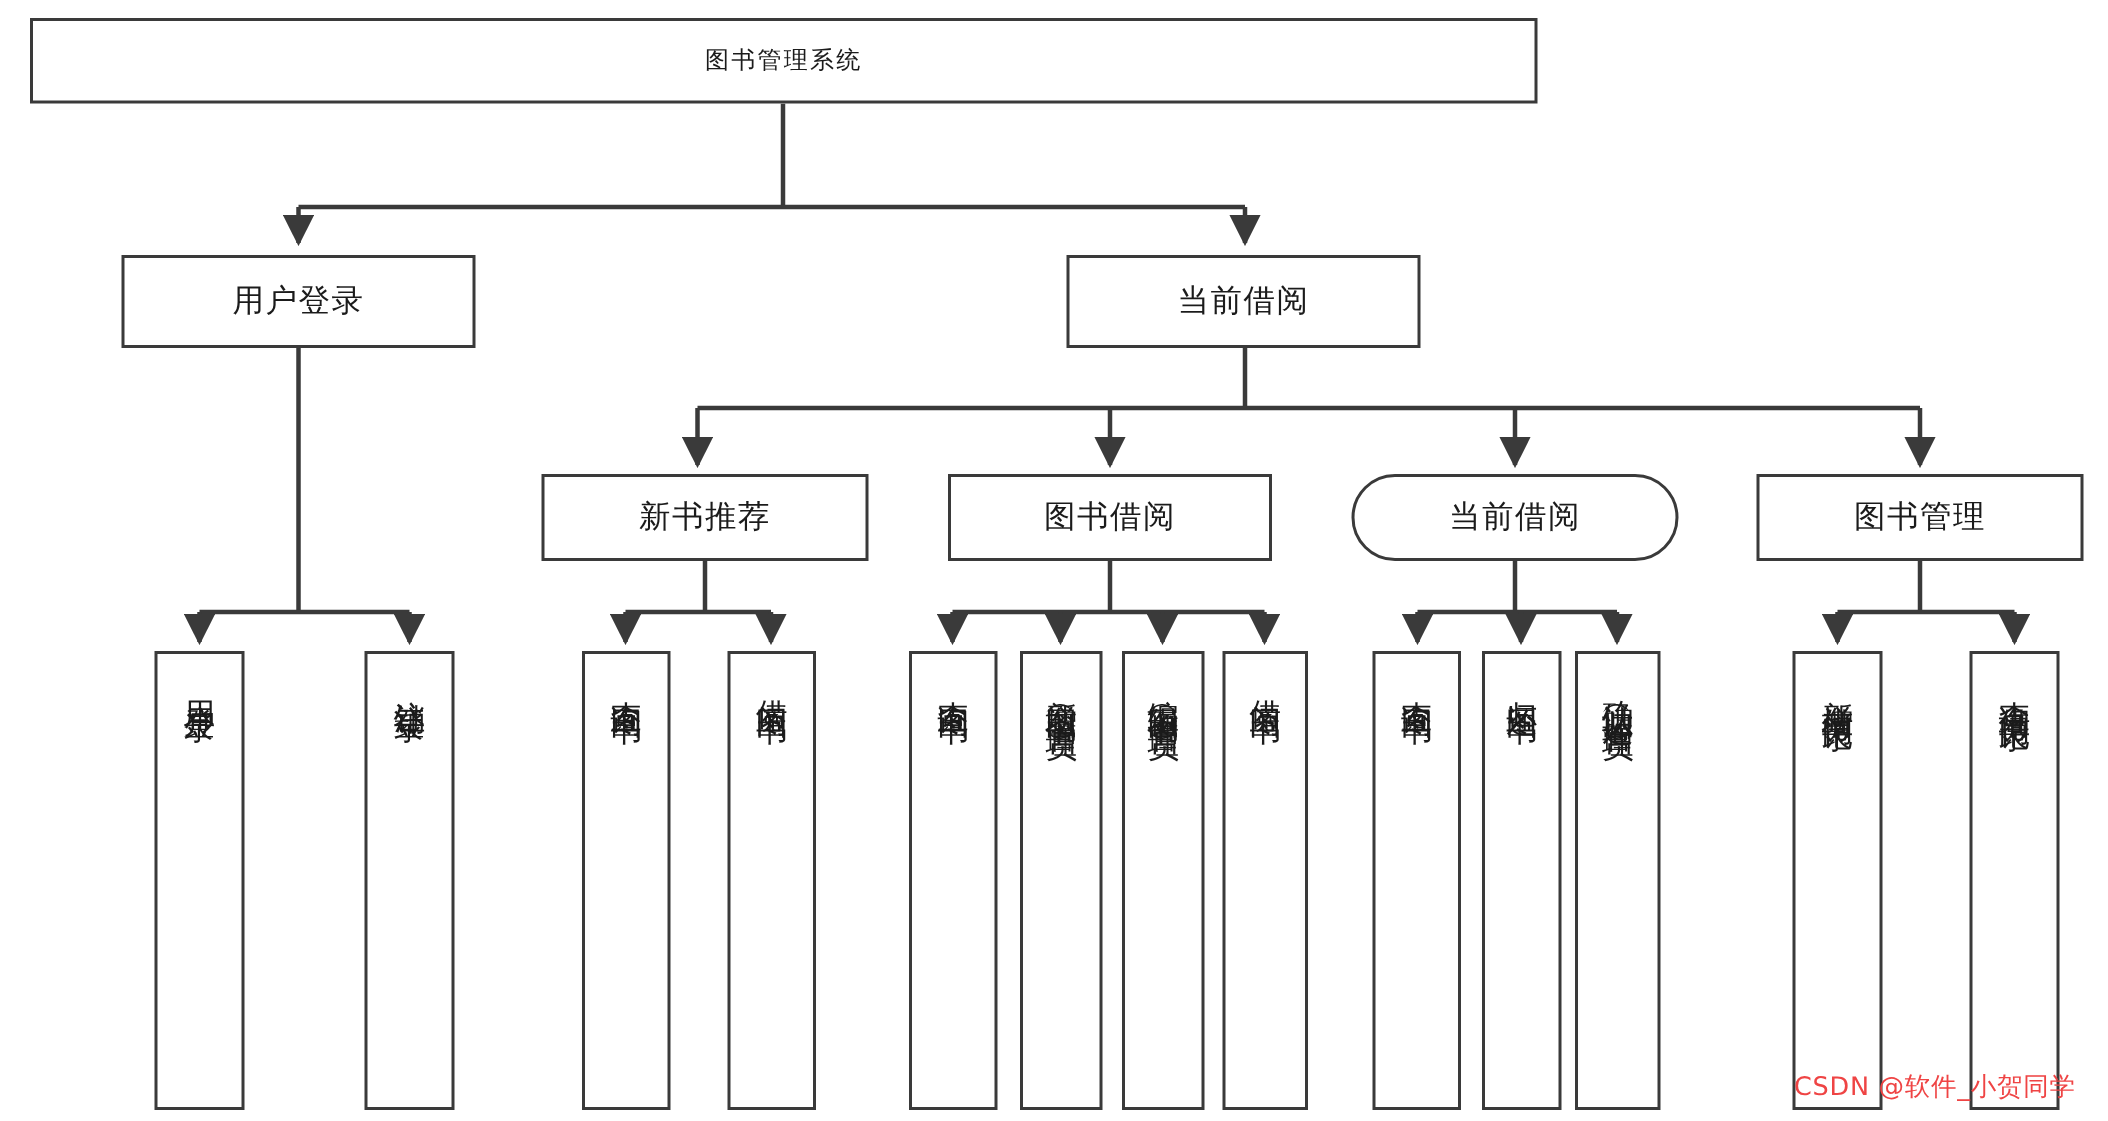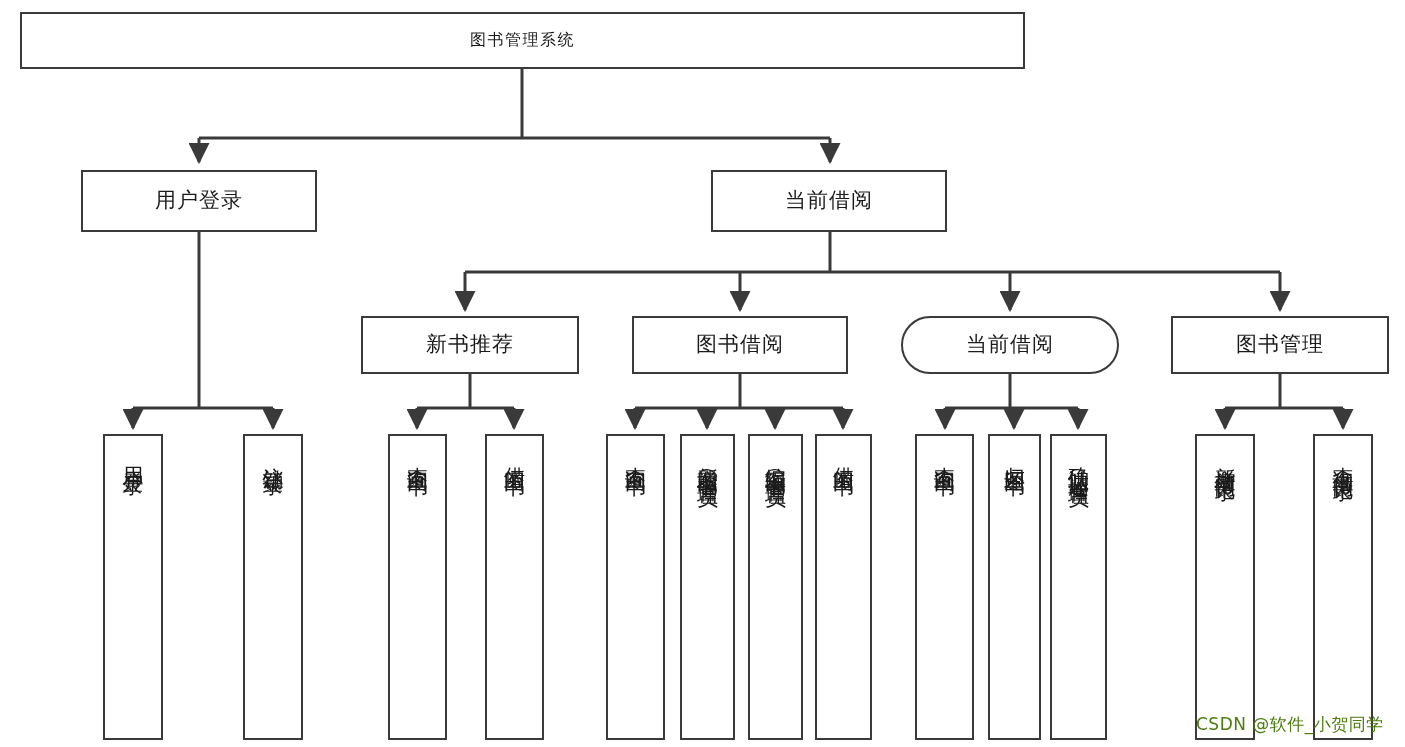--- a/index.html
+++ b/index.html
@@ -7,21 +7,21 @@
   #canvas{position:relative;width:1405px;height:747px;background:#ffffff;}
   svg.connectors{position:absolute;left:0;top:0;width:1405px;height:747px;pointer-events:none;}
   .node{position:absolute;box-sizing:border-box;border:2px solid #3a3a3a;background:#ffffff;
         display:flex;align-items:center;justify-content:center;color:#1b1b1b;}
   .node.h{font-size:21px;line-height:1.1;letter-spacing:1px;}
   .node.root{font-size:16px;letter-spacing:1.5px;text-align:center;}
   .node.leaf{font-size:21px;letter-spacing:2px;padding:14px 0 14px 0;
              align-items:flex-start;justify-content:center;}
   .vtext{writing-mode:vertical-rl;text-orientation:upright;white-space:pre;
          letter-spacing:3px;line-height:1.05;}
-  .watermark{position:absolute;left:1196px;top:713px;font-size:17px;color:#4d7c0f;
+  .watermark{position:absolute;left:1196px;top:713px;font-size:17px;color:#ef4444;
              letter-spacing:.5px;white-space:nowrap;}
 </style>
 </head>
 <body>
 
 <div id="canvas">
 
   <svg class="connectors" viewBox="0 0 1405 747" xmlns="http://www.w3.org/2000/svg">
     <defs>
       <marker id="arrow" viewBox="0 0 10 10" refX="9" refY="5" markerWidth="7" markerHeight="7" orient="auto-start-reverse">

